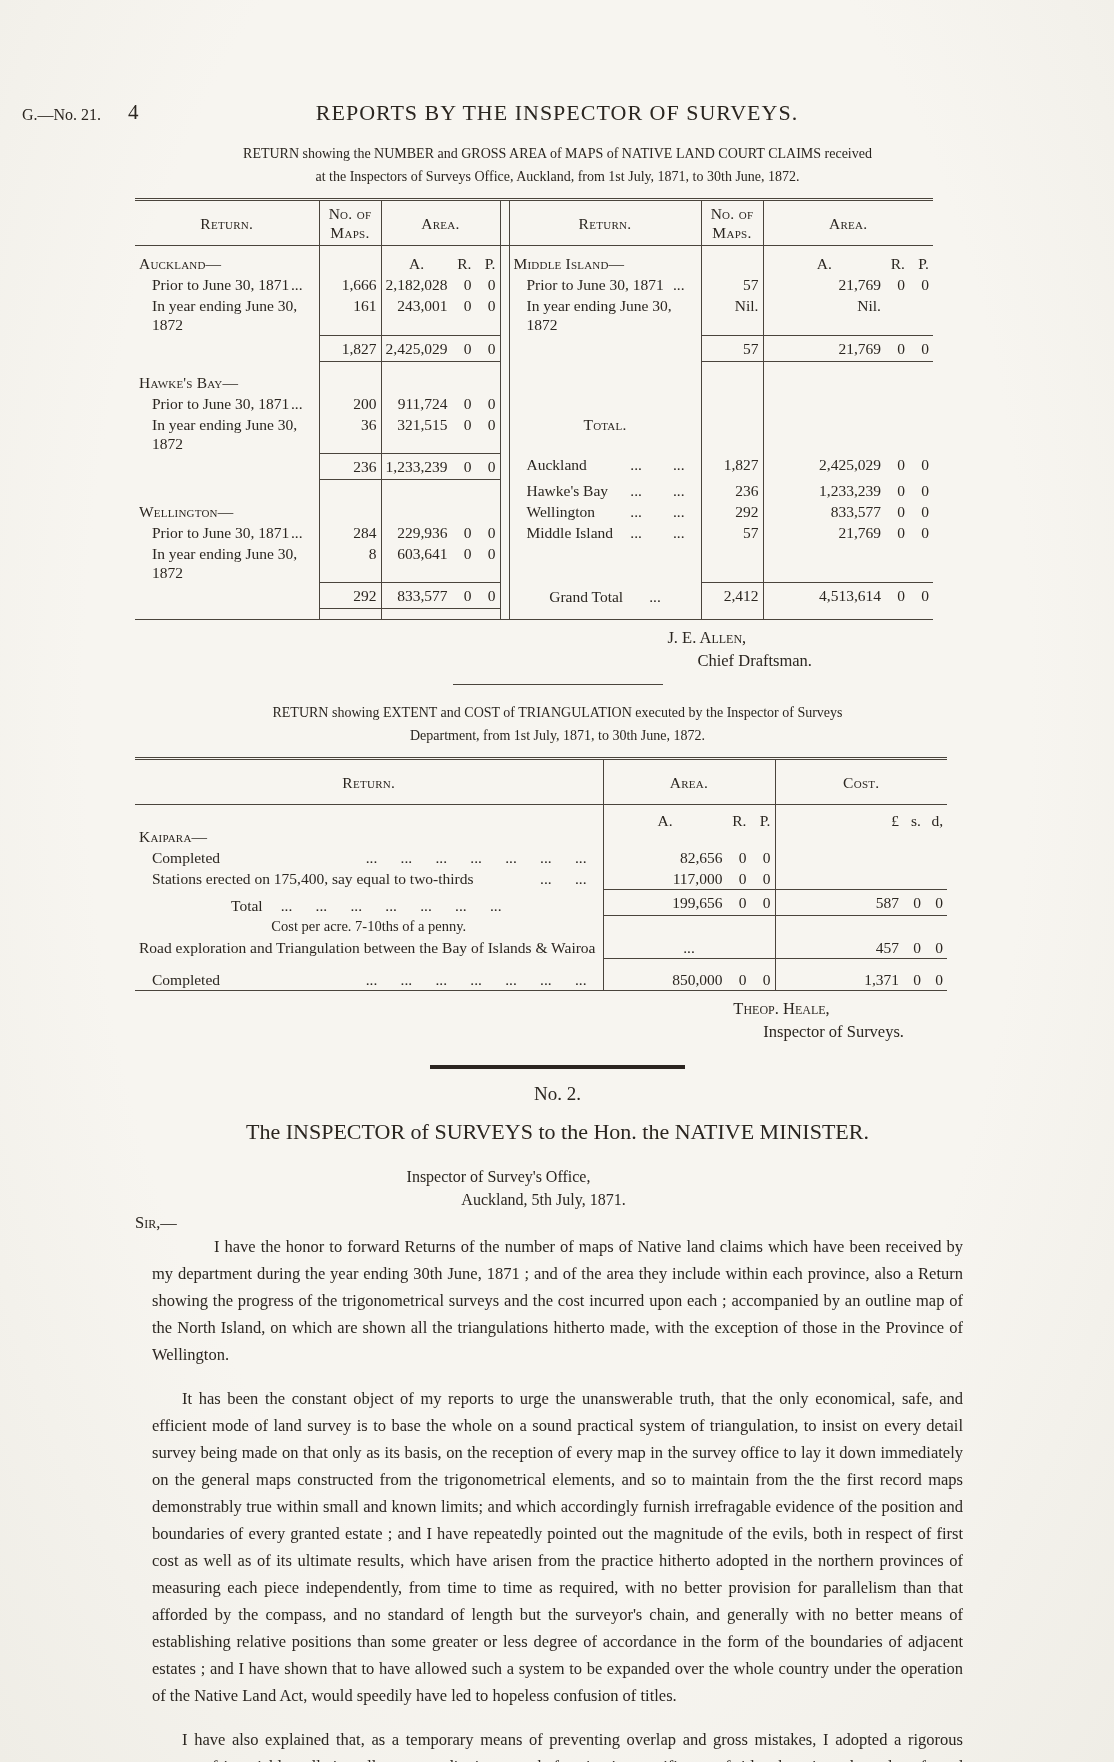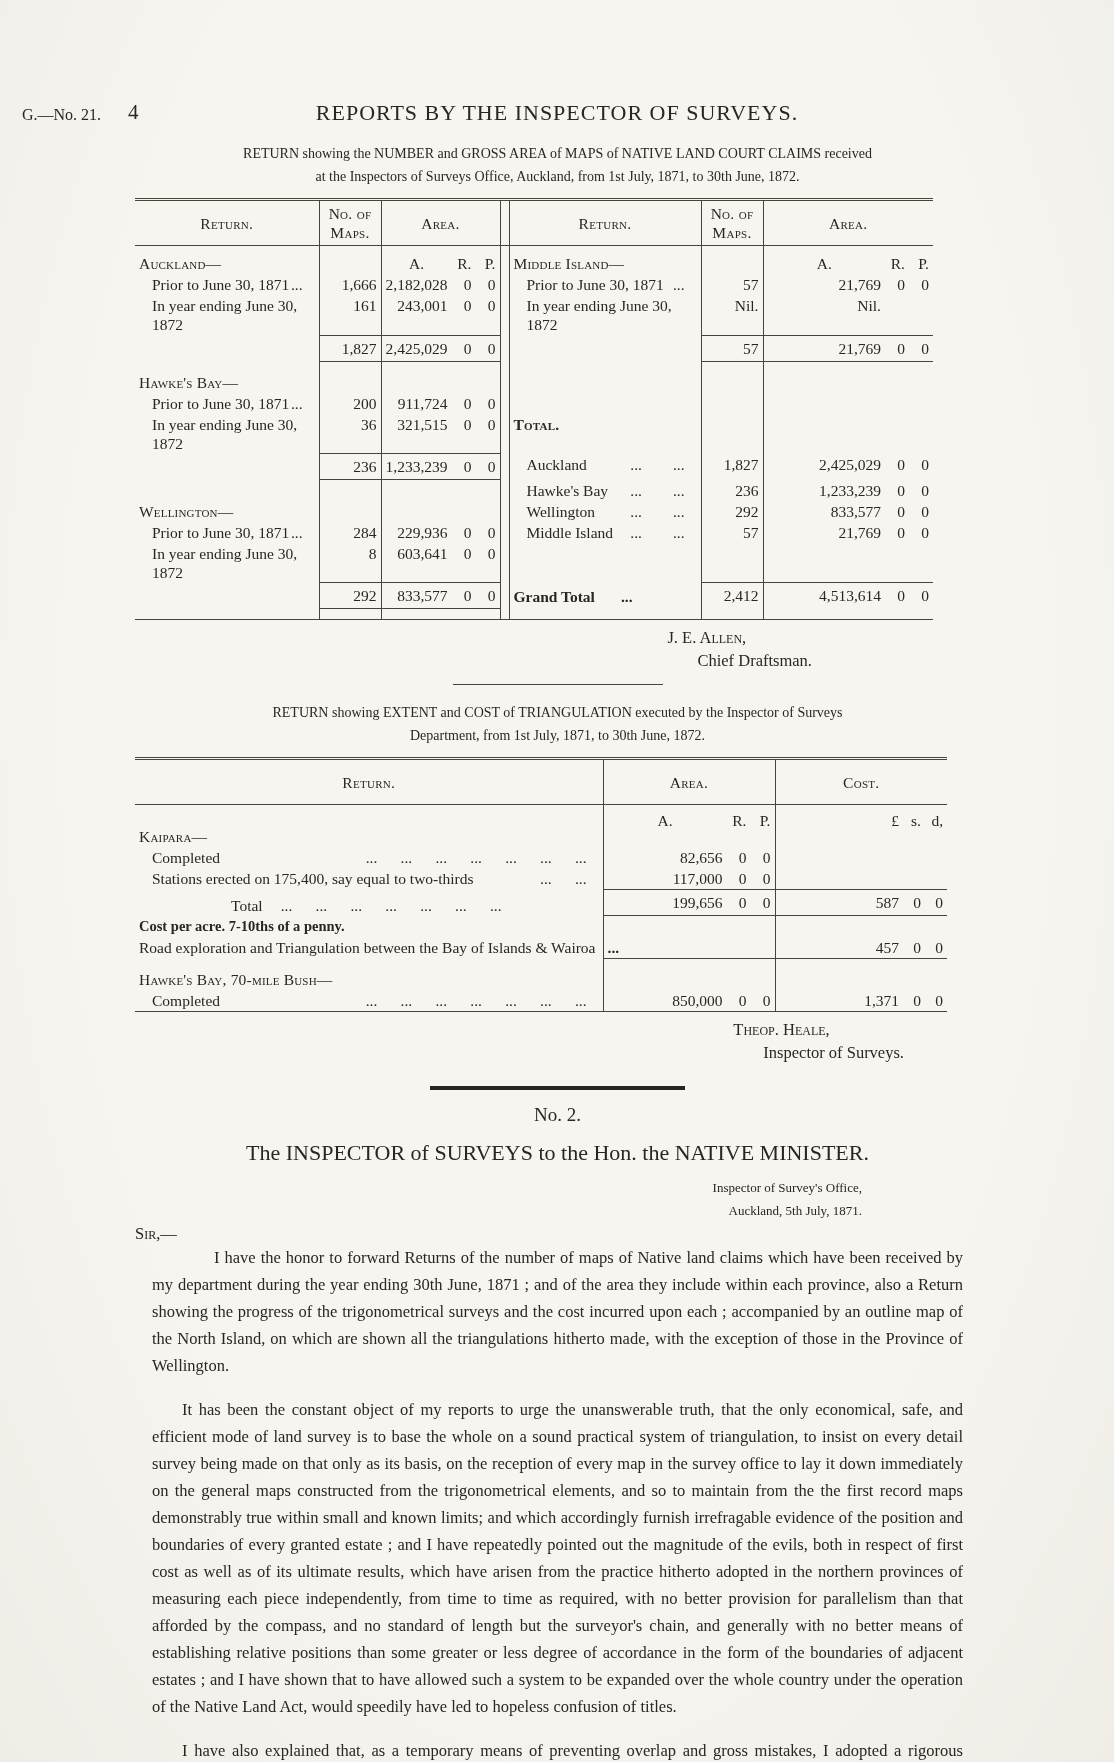--- a/index.html
+++ b/index.html
@@ -38,39 +38,39 @@
   .dots{margin-left:auto;padding-right:12px;}
   .dots2{margin-left:18px;white-space:pre;}
   .num{text-align:right;}
   .area-val{display:flex;justify-content:flex-end;}
   .area-val .a{flex:1;text-align:right;}
   .area-val .r,.area-val .p{width:24px;text-align:right;}
   .units .a{text-align:center;}
   .st{border-top:1px solid #4a443c;border-bottom:1px solid #4a443c;padding-top:3px;padding-bottom:3px;}
   .pad-v{padding-top:3px;padding-bottom:3px;}
   .spacer td{height:10px;padding:0;}
-  .ctr{text-align:left;font-weight:bold;}
+  .ctr{text-align:center;}
   .note{font-size:14.5px;}
   
   .t1{margin-top:10px;}
   td.divd{padding:0;}
   
   .sig{width:fit-content;margin:6px 168px 0 auto;font-size:16.5px;line-height:23px;}
   .sig.sig2{margin-right:76px;}
   .sig .role{padding-left:30px;}
   
   .t2{margin-top:10px;}
   .cost-val{display:flex;justify-content:flex-end;}
   .cost-val .l{flex:1;text-align:right;}
   .cost-val .s,.cost-val .d{width:22px;text-align:right;}
   .t2 .tot-lbl{display:flex;padding-left:92px;}
   
   .no2{margin-top:14px;text-align:center;font-size:19px;}
   .letter-head{margin-top:14px;text-align:center;font-size:22px;}
-  .address{margin-top:10px;text-align:right;padding-right:118px;font-size:13px;line-height:23px;}
+  .address{margin-top:20px;text-align:center;padding-right:118px;font-size:16px;line-height:23px;}
   .salutation{margin-top:2px;font-size:16.5px;}
   .body-text{font-size:16.5px;line-height:27px;text-align:justify;}
   .p1{margin-top:-22px;text-indent:62px;}
   .para{margin:17px;text-indent:30px;}
 </style>
 </head>
 <body>
 
 <div class="page">
 
@@ -510,25 +510,20 @@
           <span class="d">0</span>
               </div>
             </td>
       </tr>
       <tr class="spacer">
         <td></td>
         <td class="vl vr"></td>
         <td></td>
       </tr>
       <tr>
-        <td class="grp">Hawke's Bay, 70-mile Bush—</td>
-        <td class="vl vr"></td>
-        <td></td>
-      </tr>
-      <tr>
         <td class="ind">
               <span class="lblflex">
           <span>Completed</span>
           <span class="dots">...  ...  ...  ...  ...  ...  ...</span>
               </span>
             </td>
         <td class="vl vr bb">
               <div class="area-val">
           <span class="a">850,000</span>
           <span class="r">0</span>

